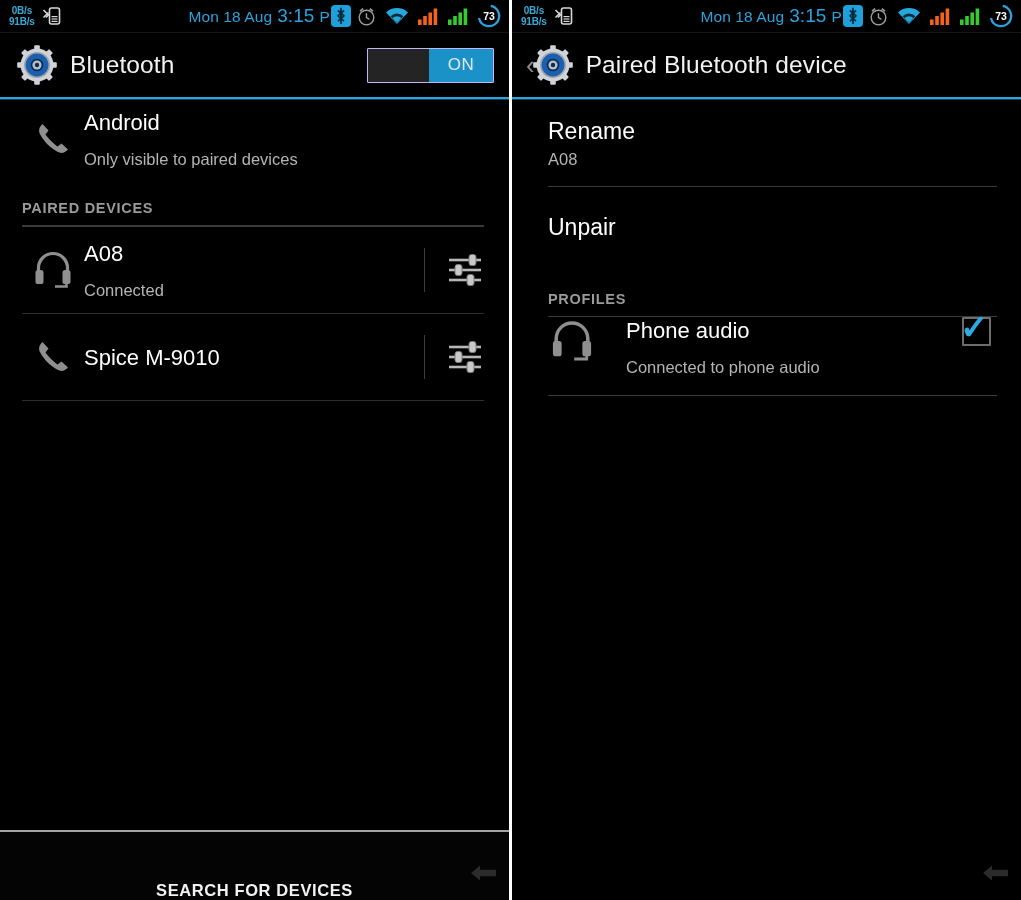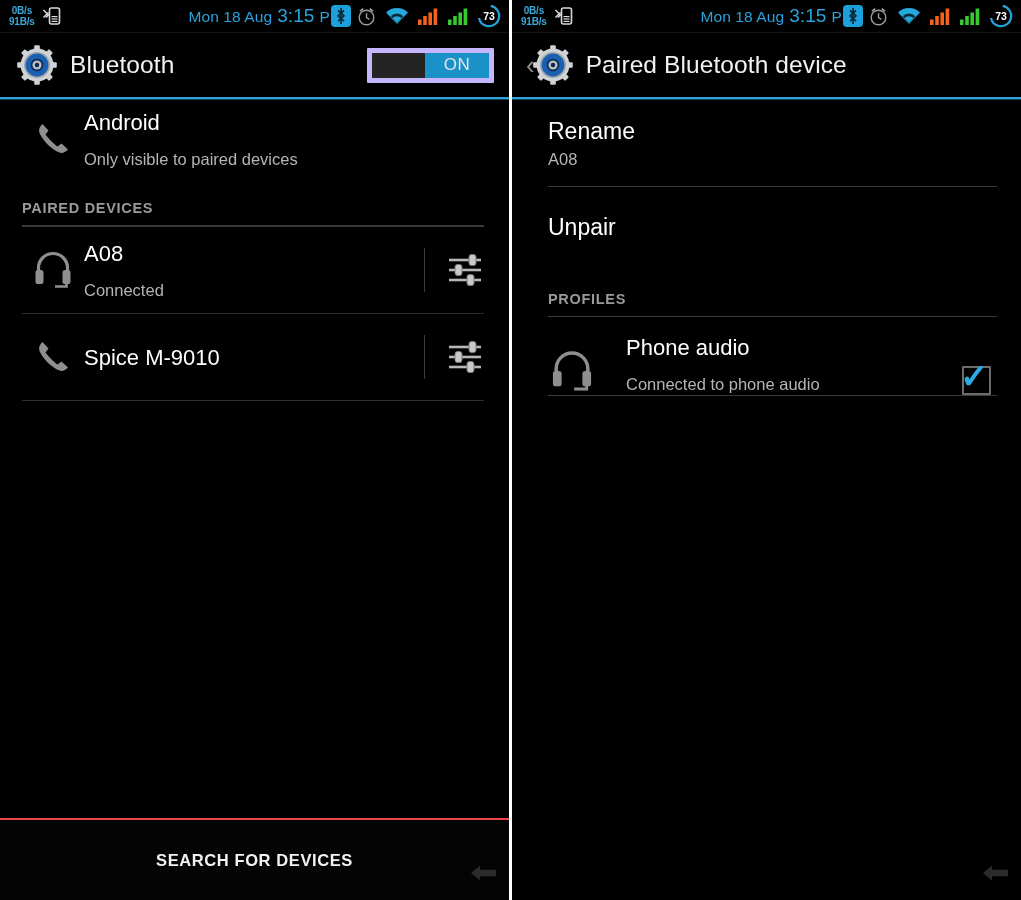--- a/index.html
+++ b/index.html
@@ -58,21 +58,21 @@
     color: #f2f2f2; font-size: 24.5px; font-weight: 400;
     margin-left: 12px; white-space: nowrap; letter-spacing: 0.1px;
   }
   .ab-spacer { flex: 1; }
   .blue-rule { height: 2px; width: 100%; background: #2ca5dd; }
   .blue-rule-dim { height: 1px; width: 100%; background: #14455c; }
 
   
   .switch {
     width: 127px; height: 35px; display: flex; align-items: stretch;
-    background: #242424; border: 5px solid #c4b5fd; border-radius: 1px;
+    background: #242424; border: 1px solid #c4b5fd; border-radius: 1px;
     overflow: hidden; margin-right: 1px;
   }
   .switch-track { flex: 1; background: #242424; }
   .switch-thumb {
     width: 64px; background: #1b92c7; color: #e0e7ea;
     display: flex; align-items: center; justify-content: center;
     font-size: 17px; font-weight: 500; letter-spacing: 0.5px;
   }
 
   
@@ -101,37 +101,37 @@
 
   
   .rrow { padding: 0 24px 0 36px; min-height: 66px; display: flex; flex-direction: column; justify-content: center; }
   .rrow-title { color: #ffffff; font-size: 23px; line-height: 29px; }
   .rrow-sub { color: #b4b4b4; font-size: 16.5px; line-height: 22px; margin-top: 2px; }
   .rdivider { height: 1px; margin: 0 24px 0 36px; background: #3a3a3a; }
   .rsection {
     color: #9a9a9a; font-size: 14.5px; font-weight: bold; letter-spacing: 0.7px;
     padding: 0 36px; margin-top: 24px; margin-bottom: 9px;
   }
-  .prow { display: flex; align-items: flex-end; padding: 0 30px 0 36px; min-height: 78px; }
+  .prow { display: flex; align-items: flex-start; padding: 0 30px 0 36px; min-height: 78px; }
   .prow-icon { width: 78px; flex: 0 0 78px; display: flex; align-items: center; }
   .prow-text { flex: 1; display: flex; flex-direction: column; }
   .checkbox {
     width: 29px; height: 29px; border: 2px solid #6d6d6d; border-radius: 1px;
     position: relative; background: #000;
   }
   .checkbox .tick {
     position: absolute; left: -4px; top: -9px;
     color: #2daae1; font-size: 34px; line-height: 34px; font-weight: bold;
   }
 
   
   .bottombar {
-    position: absolute; left: 0; bottom: 0; width: 100%; height: 82px;
-    background: #040404; border-top: 2px solid #ef4444;
-    display: flex; align-items: center; justify-content: center;
+    position: absolute; left: 0; bottom: 0; width: 100%; height: 70px;
+    background: #040404; border-top: 2px solid #a3a3a3;
+    display: flex; align-items: flex-end; justify-content: center;
   }
   .bottom-label {
     color: #f2f2f2; font-size: 16.5px; font-weight: bold; letter-spacing: 0.6px;
   }
   .nav-back {
     position: absolute; right: 8px; bottom: 10px;
     width: 34px; height: 34px; display: flex; align-items: center; justify-content: center;
   }
   .nav-back-right { position: absolute; right: 8px; bottom: 10px; width: 34px; height: 34px;
     display: flex; align-items: center; justify-content: center; }

